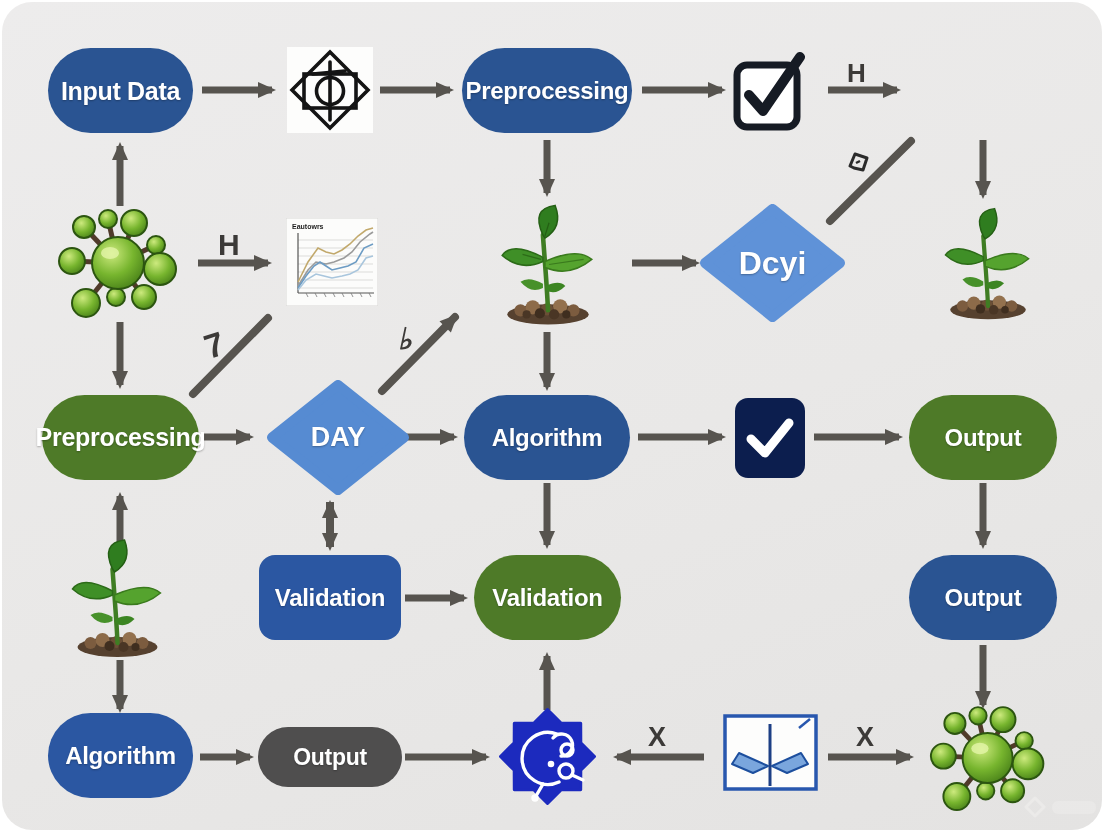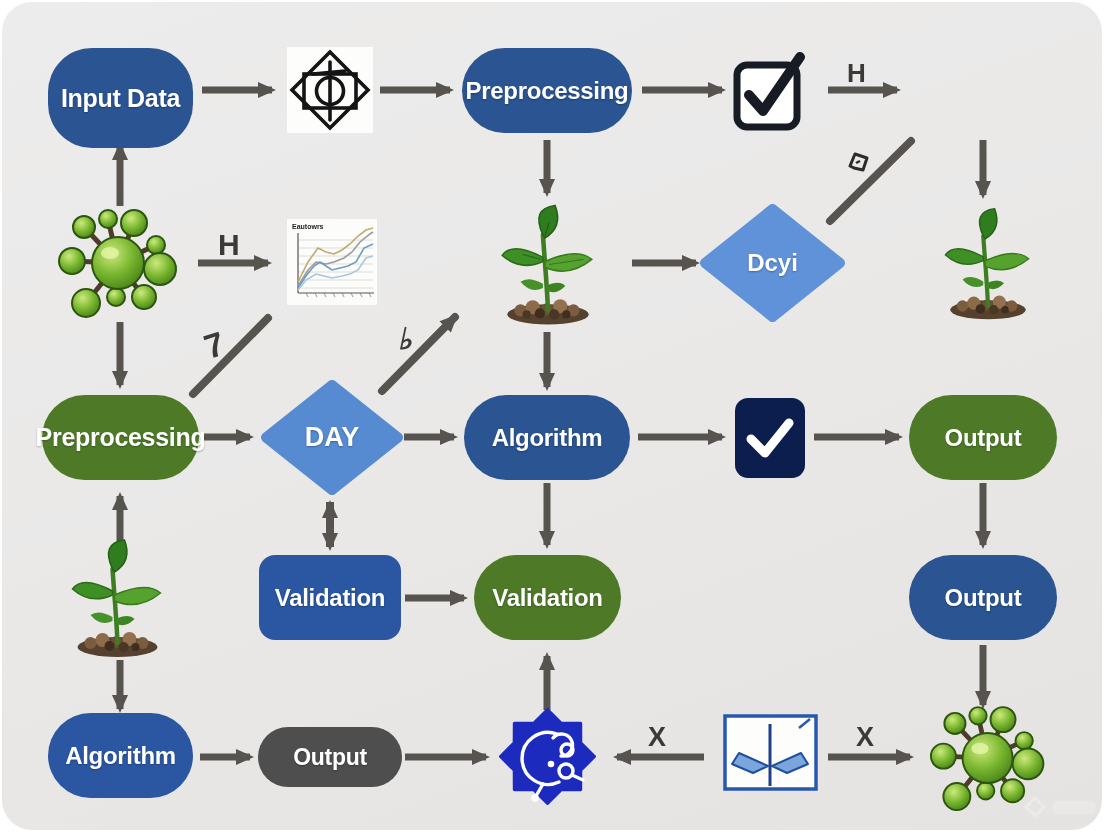--- a/index.html
+++ b/index.html
@@ -22,21 +22,21 @@
   .blue{background:#2a5492;}
   .blue2{background:#2b57a2;}
   .green{background:#4e7a28;}
   .gray{background:#4f4e4e;border-radius:30px;font-size:23px;}
   .rrect{border-radius:16px;font-size:24px;}
   .nowrap{white-space:nowrap;}
   .diamond-wrap{position:absolute;z-index:2;}
   .diamond-wrap .dlabel{
     position:absolute;left:0;top:0;width:100%;height:100%;
     display:flex;align-items:center;justify-content:center;
-    color:#fff;font-weight:bold;font-size:24px;text-shadow:0 1px 2px rgba(0,0,0,.3);
+    color:#fff;font-weight:bold;font-size:32px;text-shadow:0 1px 2px rgba(0,0,0,.3);
   }
   .iconbox{position:absolute;z-index:2;}
   .edge-label{
     position:absolute;z-index:3;color:#3c3a38;font-weight:bold;
     text-shadow:none;
   }
   .watermark{position:absolute;z-index:3;opacity:.5;}
 </style>
 </head>
 <body>
@@ -80,21 +80,21 @@
       <line x1="200" y1="757" x2="250" y2="757" marker-end="url(#ah)"></line>
       <line x1="405" y1="757" x2="486" y2="757" marker-end="url(#ah)"></line>
       <line x1="704" y1="757" x2="617" y2="757" marker-end="url(#ah)"></line>
       <line x1="828" y1="757" x2="910" y2="757" marker-end="url(#ah)"></line>
       <line x1="193" y1="394" x2="268" y2="318" stroke-width="8" stroke-linecap="round"></line>
       <line x1="382" y1="391" x2="455" y2="317" stroke-width="8" stroke-linecap="round" marker-end="url(#ah)"></line>
       <line x1="830" y1="221" x2="911" y2="141" stroke-width="8" stroke-linecap="round"></line>
     </g>
   </svg>
 
-  <div class="node pill blue nowrap" style="left:48px;top:48px;width:145px;height:100px;font-size:25px;line-height:1.12;">
+  <div class="node pill blue nowrap" style="left:48px;top:48px;width:145px;height:85px;font-size:25px;line-height:1.12;">
     <span style="white-space:pre-line;">Input Data</span>
   </div>
 
   <div class="iconbox" style="left:287px;top:47px;">
     <svg width="86" height="86" viewBox="0 0 86 86">
       <rect x="0" y="0" width="86" height="86" fill="#fdfdfc"></rect>
       <g fill="none" stroke="#141414" stroke-width="3.6" stroke-linecap="round">
         <polygon points="43,5 81,43 43,81 5,43" stroke-linejoin="miter"></polygon>
         <rect x="17" y="27" width="52" height="34"></rect>
         <circle cx="43" cy="44" r="13.5"></circle>
@@ -252,21 +252,21 @@
     </svg>
   </div>
 
   <div class="edge-label" style="left:205px;top:326px;font-size:34px;transform:rotate(-18deg);">7</div>
   <div class="edge-label" style="left:400px;top:322px;font-size:30px;transform:rotate(12deg);">♭</div>
 
   <div class="node pill green nowrap" style="left:42px;top:395px;width:157px;height:85px;font-size:25px;">
     <span>Preprocessing</span>
   </div>
 
-  <div class="diamond-wrap" style="left:261px;top:380px;width:142px;height:115px;">
+  <div class="diamond-wrap" style="left:267px;top:380px;width:142px;height:115px;">
     <svg width="142" height="115" viewBox="0 0 142 115">
       <polygon points="71,5 137,57.5 71,110 5,57.5" fill="#568bd2" stroke="#568bd2" stroke-width="10" stroke-linejoin="round"></polygon>
     </svg>
     <div class="dlabel" style="font-size:27px;">DAY</div>
   </div>
 
   <div class="node pill blue nowrap" style="left:464px;top:395px;width:166px;height:85px;">
     <span>Algorithm</span>
   </div>
 

